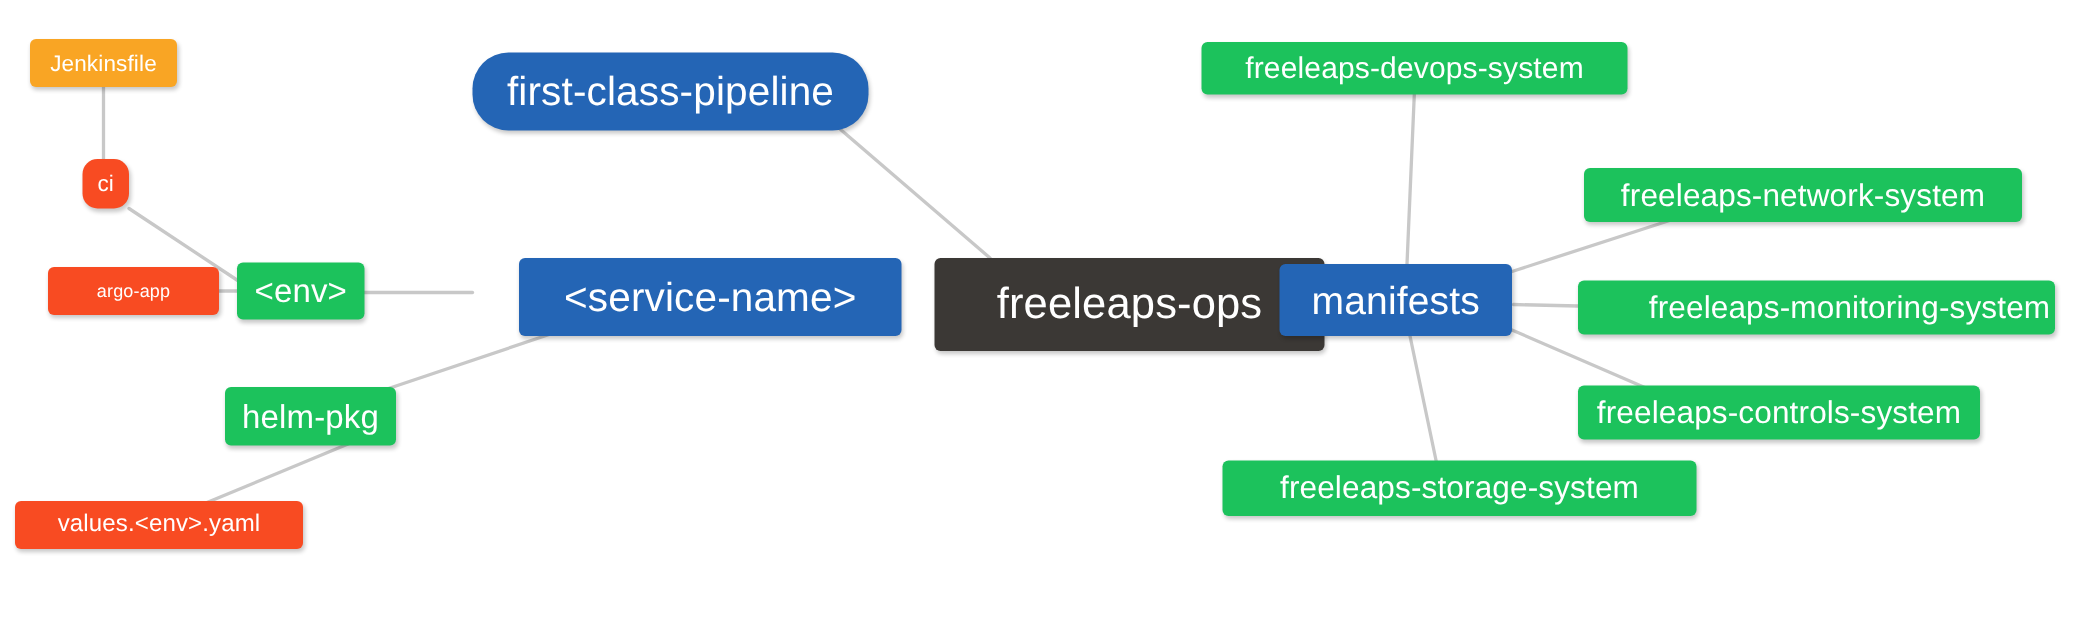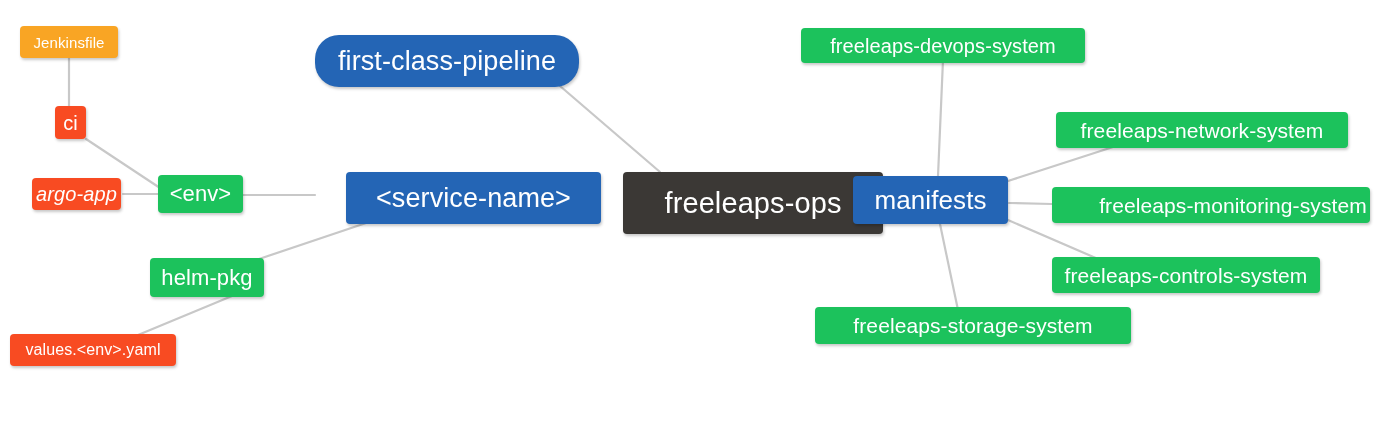--- a/index.html
+++ b/index.html
@@ -92,25 +92,25 @@
   <div class="node n-blue" style="left:315px; top:172px; width:255px; height:52px; font-size:27px;margin-left:31px;">&lt;service-name&gt;</div>
 
   <div class="node n-blue" style="left:853px; top:176px; width:155px; height:48px; font-size:26px;">manifests</div>
 
   <div class="node n-green" style="left:158px; top:175px; width:85px; height:38px; font-size:22px;">&lt;env&gt;</div>
 
   <div class="node n-green" style="left:150px; top:258px; width:114px; height:39px; font-size:22px;">helm-pkg</div>
 
   <div class="node n-orange" style="left:20px; top:26px; width:98px; height:32px; font-size:15px;">Jenkinsfile</div>
 
-  <div class="node n-red" style="left:55px; top:106px; width:31px; height:33px; font-size:20px;">ci</div>
+  <div class="node n-red" style="left:55px; top:106px; width:31px; height:33px; font-size:15px;border-radius:10px;">ci</div>
 
-  <div class="node n-red" style="left:32px; top:178px; width:89px; height:32px; font-size:20px;font-style:italic;">argo-app</div>
+  <div class="node n-red" style="left:32px; top:178px; width:114px; height:32px; font-size:12px;">argo-app</div>
 
-  <div class="node n-red" style="left:10px; top:334px; width:166px; height:32px; font-size:16px;">values.&lt;env&gt;.yaml</div>
+  <div class="node n-red" style="left:10px; top:334px; width:192px; height:32px; font-size:16px;">values.&lt;env&gt;.yaml</div>
 
   <div class="node n-green" style="left:801px; top:28px; width:284px; height:35px; font-size:20px;">freeleaps-devops-system</div>
 
   <div class="node n-green" style="left:1056px; top:112px; width:292px; height:36px; font-size:21px;">freeleaps-network-system</div>
 
   <div class="node n-green" style="left:1052px; top:187px; width:318px; height:36px; font-size:21px;padding-left:44px;">freeleaps-monitoring-system</div>
 
   <div class="node n-green" style="left:1052px; top:257px; width:268px; height:36px; font-size:21px;">freeleaps-controls-system</div>
 
   <div class="node n-green" style="left:815px; top:307px; width:316px; height:37px; font-size:21px;">freeleaps-storage-system</div>

